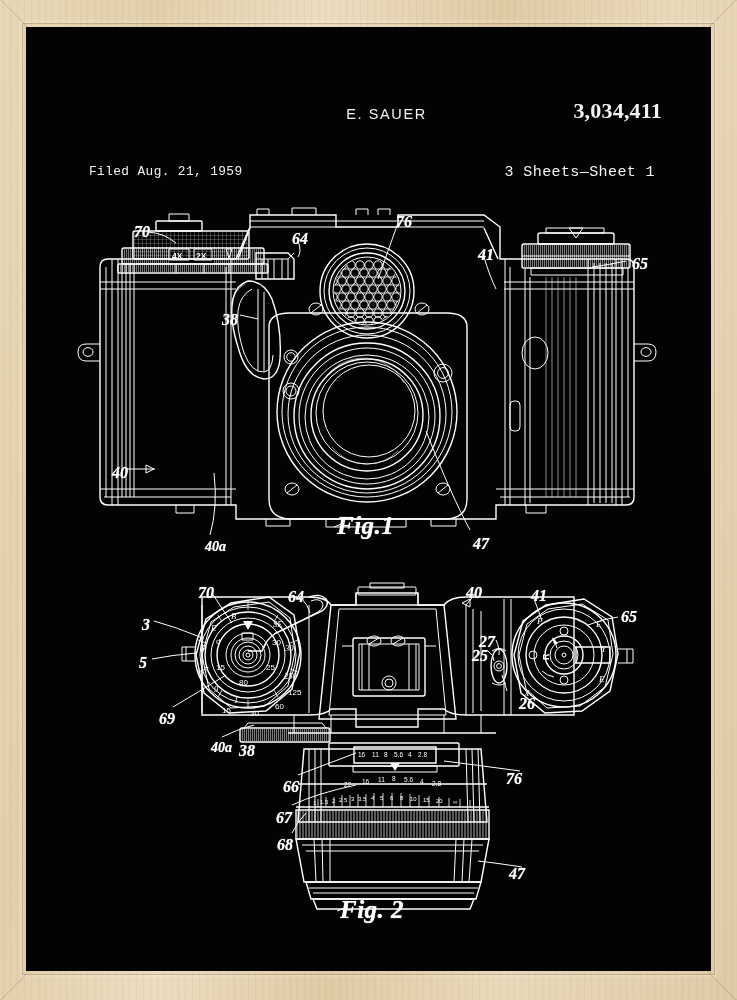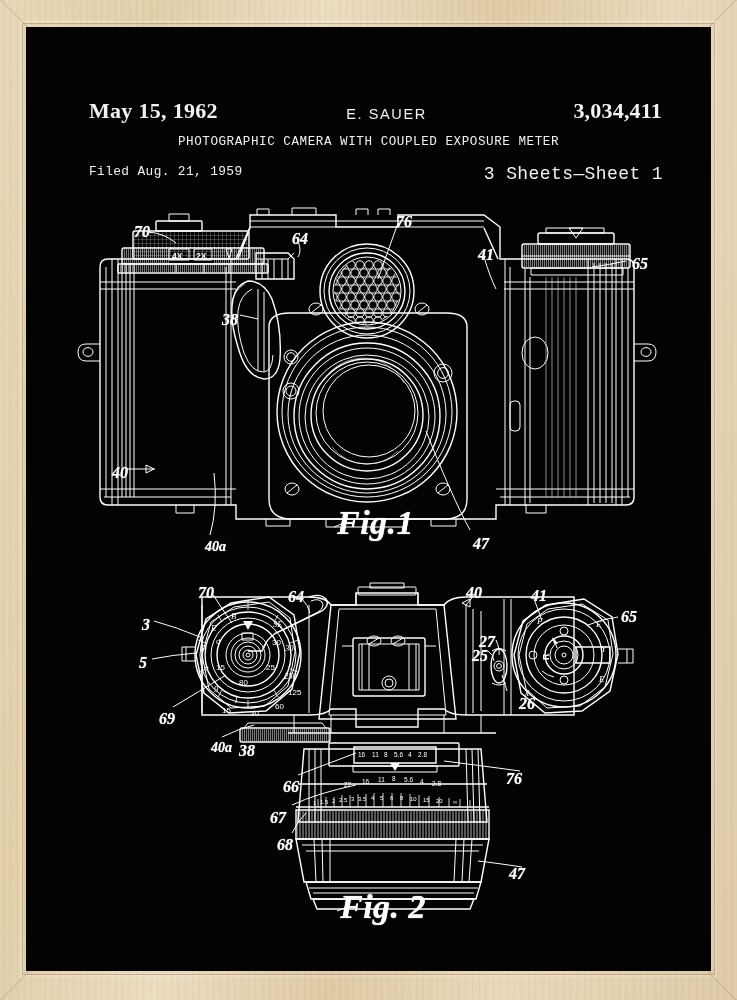--- a/index.html
+++ b/index.html
@@ -48,28 +48,28 @@
   #inventor{left:0;right:0;top:79px;text-align:center;
         font-family:"Liberation Sans",sans-serif;font-size:14.5px;
         letter-spacing:1.6px;padding-left:36px;}
   #patno{right:49px;top:71px;font-family:"Liberation Serif",serif;
         font-weight:bold;font-size:22px;letter-spacing:.2px;}
   #title{left:0;right:0;top:108px;text-align:center;
         font-family:"Liberation Mono",monospace;font-size:12.6px;
         letter-spacing:.55px;}
   #filed{left:63px;top:137px;font-family:"Liberation Mono",monospace;
         font-size:12.8px;letter-spacing:.4px;}
-  #sheets{right:48px;top:137px;font-family:"Liberation Mono",monospace;
-        font-size:18px;letter-spacing:.4px;}
+  #sheets{right:56px;top:137px;font-family:"Liberation Mono",monospace;
+        font-size:15px;letter-spacing:.4px;}
 
   
   .figcap{position:absolute;color:#fff;
      font-family:"Liberation Serif",serif;font-style:italic;font-weight:bold;
-     font-size:34px;letter-spacing:.5px;
-     text-shadow:0 0 1px #fff;}
+     font-size:25px;letter-spacing:.5px;
+     text-shadow:0 0 1px #fff;margin-top:8px;}
   #fig1cap{left:311px;top:477px;}
   #fig2cap{left:314px;top:861px;}
 
   
   .ref{position:absolute;color:#ffffff;
        font-family:"Liberation Serif",serif;font-style:italic;
        font-size:16px;font-weight:bold;white-space:nowrap;
        text-shadow:0 0 1px rgba(255,255,255,.8);}
   .ref.sm{font-size:14px;margin-left:7px;}
 
@@ -87,24 +87,22 @@
 <div id="frame">
   <div class="miter m1"></div>
   <div class="miter m2"></div>
   <div class="miter m3"></div>
   <div class="miter m4"></div>
 </div>
 <div id="bevel"></div>
 
 <div id="print">
 
-  <div class="hdr" id="date">May 15, 1962</div>
   <div class="hdr" id="inventor">E. SAUER</div>
   <div class="hdr" id="patno">3,034,411</div>
-  <div class="hdr" id="title">PHOTOGRAPHIC CAMERA WITH COUPLED EXPOSURE METER</div>
   <div class="hdr" id="filed">Filed Aug. 21, 1959</div>
   <div class="hdr" id="sheets">3 Sheets—Sheet 1</div>
 
   <svg class="draw" width="685" height="944" viewBox="0 0 685 944">
 
     <defs>
 
       <pattern id="knurl" width="3" height="10" patternUnits="userSpaceOnUse">
         <line x1="1" y1="0" x2="1" y2="10" stroke="#fff" stroke-width=".7"></line>
       </pattern>
@@ -624,18 +622,18 @@
       <div class="ref" style="left: 116px; top: 589px; position: absolute;">3</div>
       <div class="ref" style="left: 113px; top: 627px; position: absolute;">5</div>
       <div class="ref" style="left: 453px; top: 606px; position: absolute;">27</div>
       <div class="ref" style="left: 446px; top: 620px; position: absolute;">25</div>
       <div class="ref" style="left: 493px; top: 668px; position: absolute;">26</div>
       <div class="ref" style="left: 133px; top: 683px; position: absolute;">69</div>
       <div class="ref sm" style="left: 178px; top: 713px; position: absolute;">40a</div>
       <div class="ref" style="left: 213px; top: 715px; position: absolute;">38</div>
       <div class="ref" style="left: 257px; top: 751px; position: absolute;">66</div>
       <div class="ref" style="left: 480px; top: 743px; position: absolute;">76</div>
-      <div class="ref" style="left: 244px; top: 782px; position: absolute;">67</div>
+      <div class="ref" style="left: 250px; top: 782px; position: absolute;">67</div>
       <div class="ref" style="left: 251px; top: 809px; position: absolute; text-align: right;">68</div>
       <div class="ref" style="left: 483px; top: 838px; position: absolute;">47</div>
     </div>
 
 </div>
 
 </body></html>

